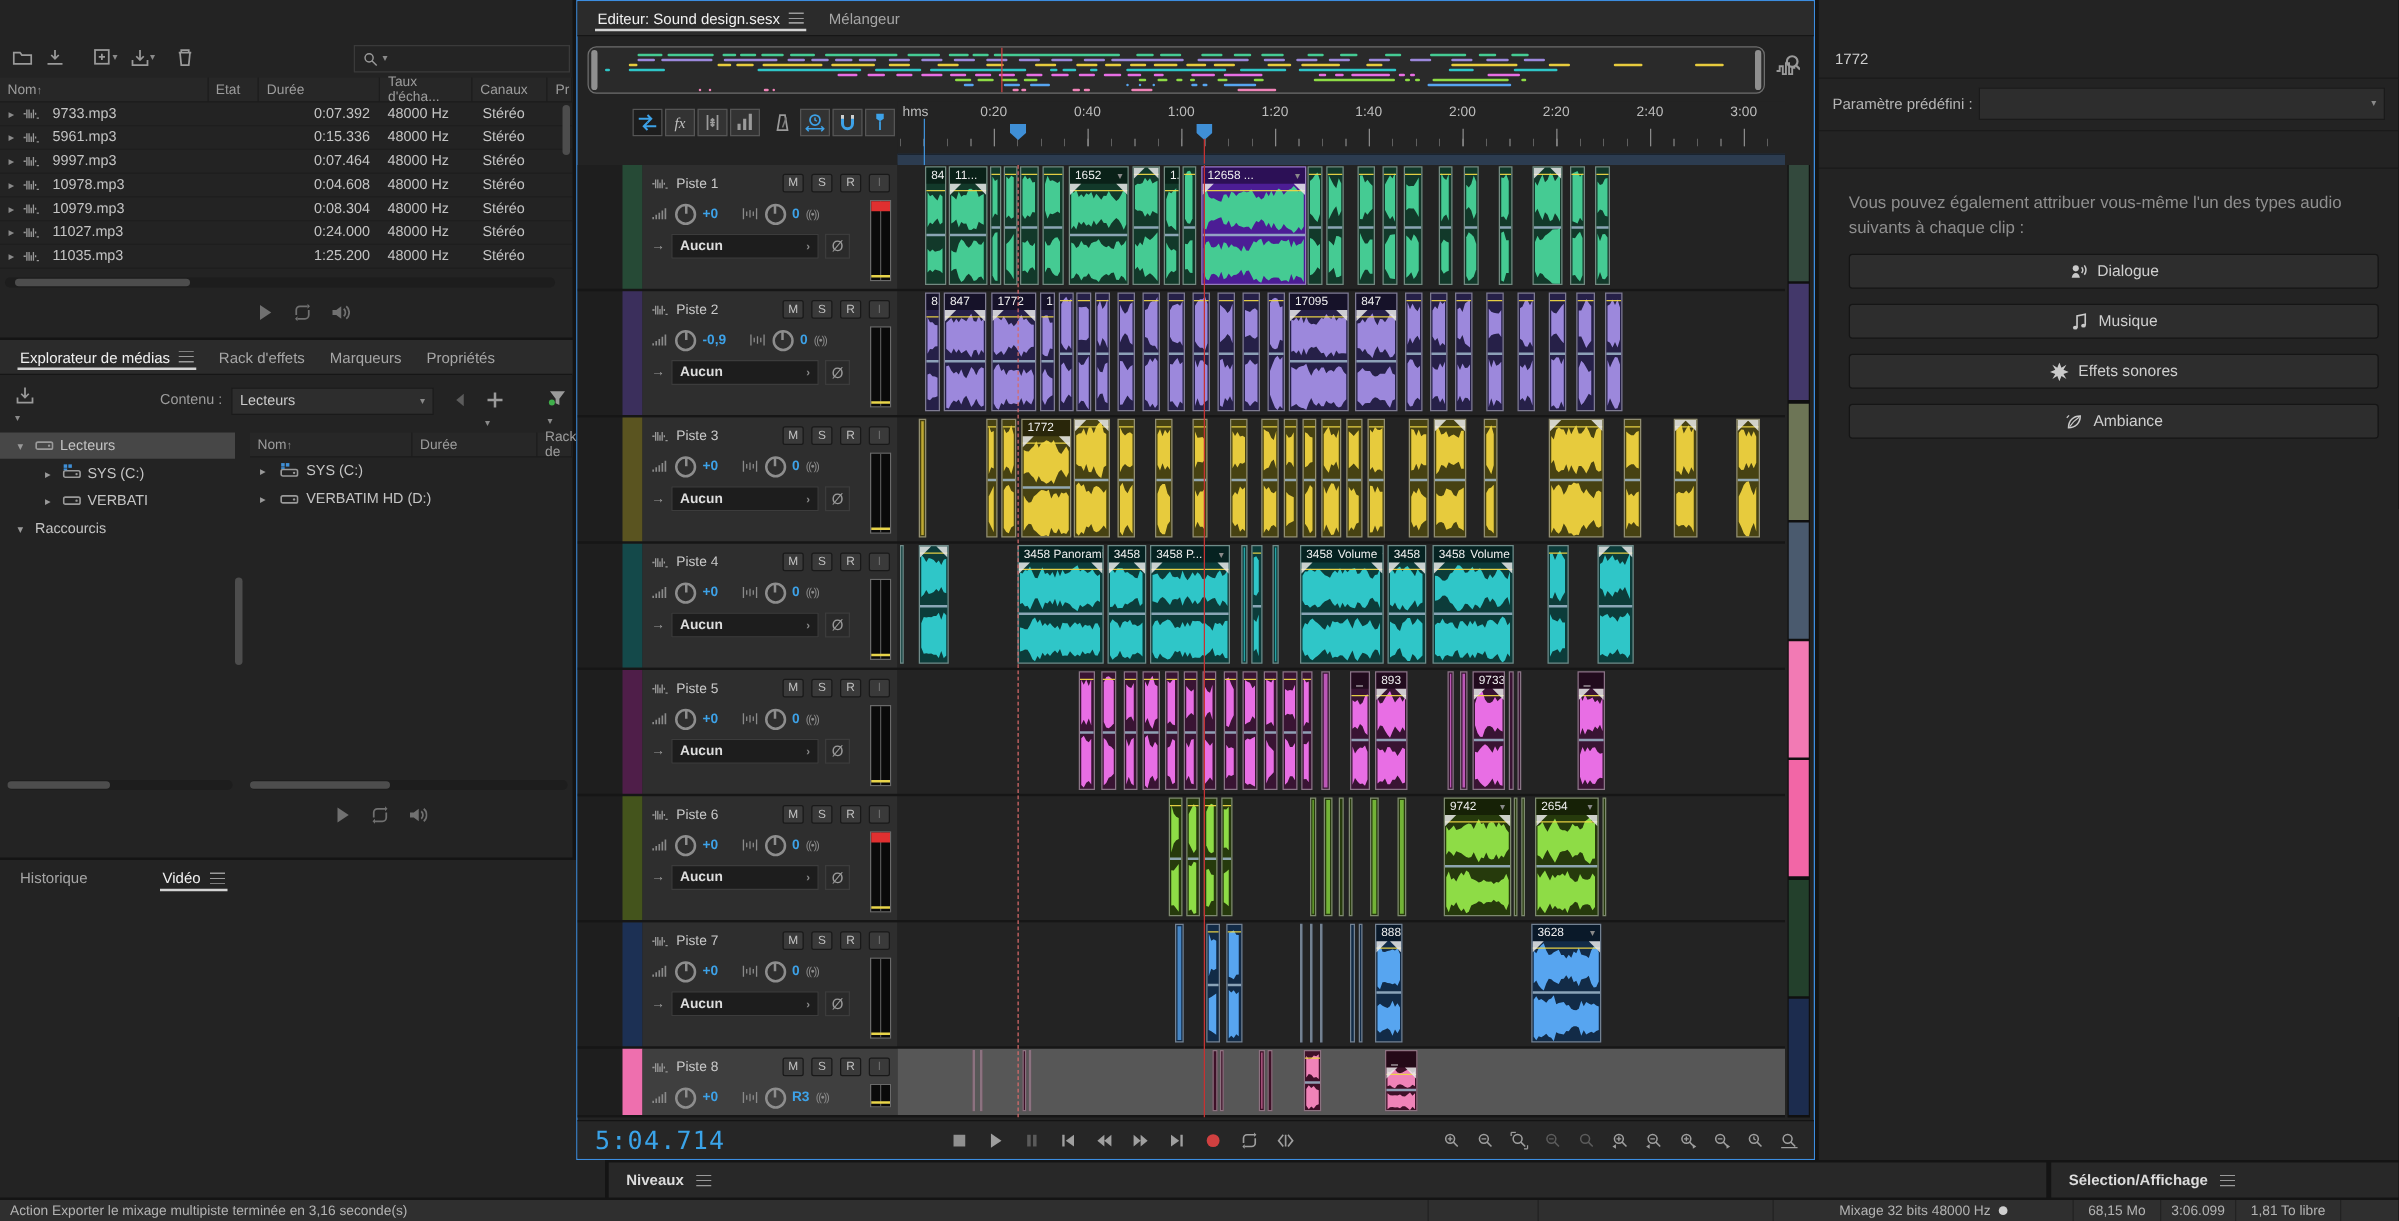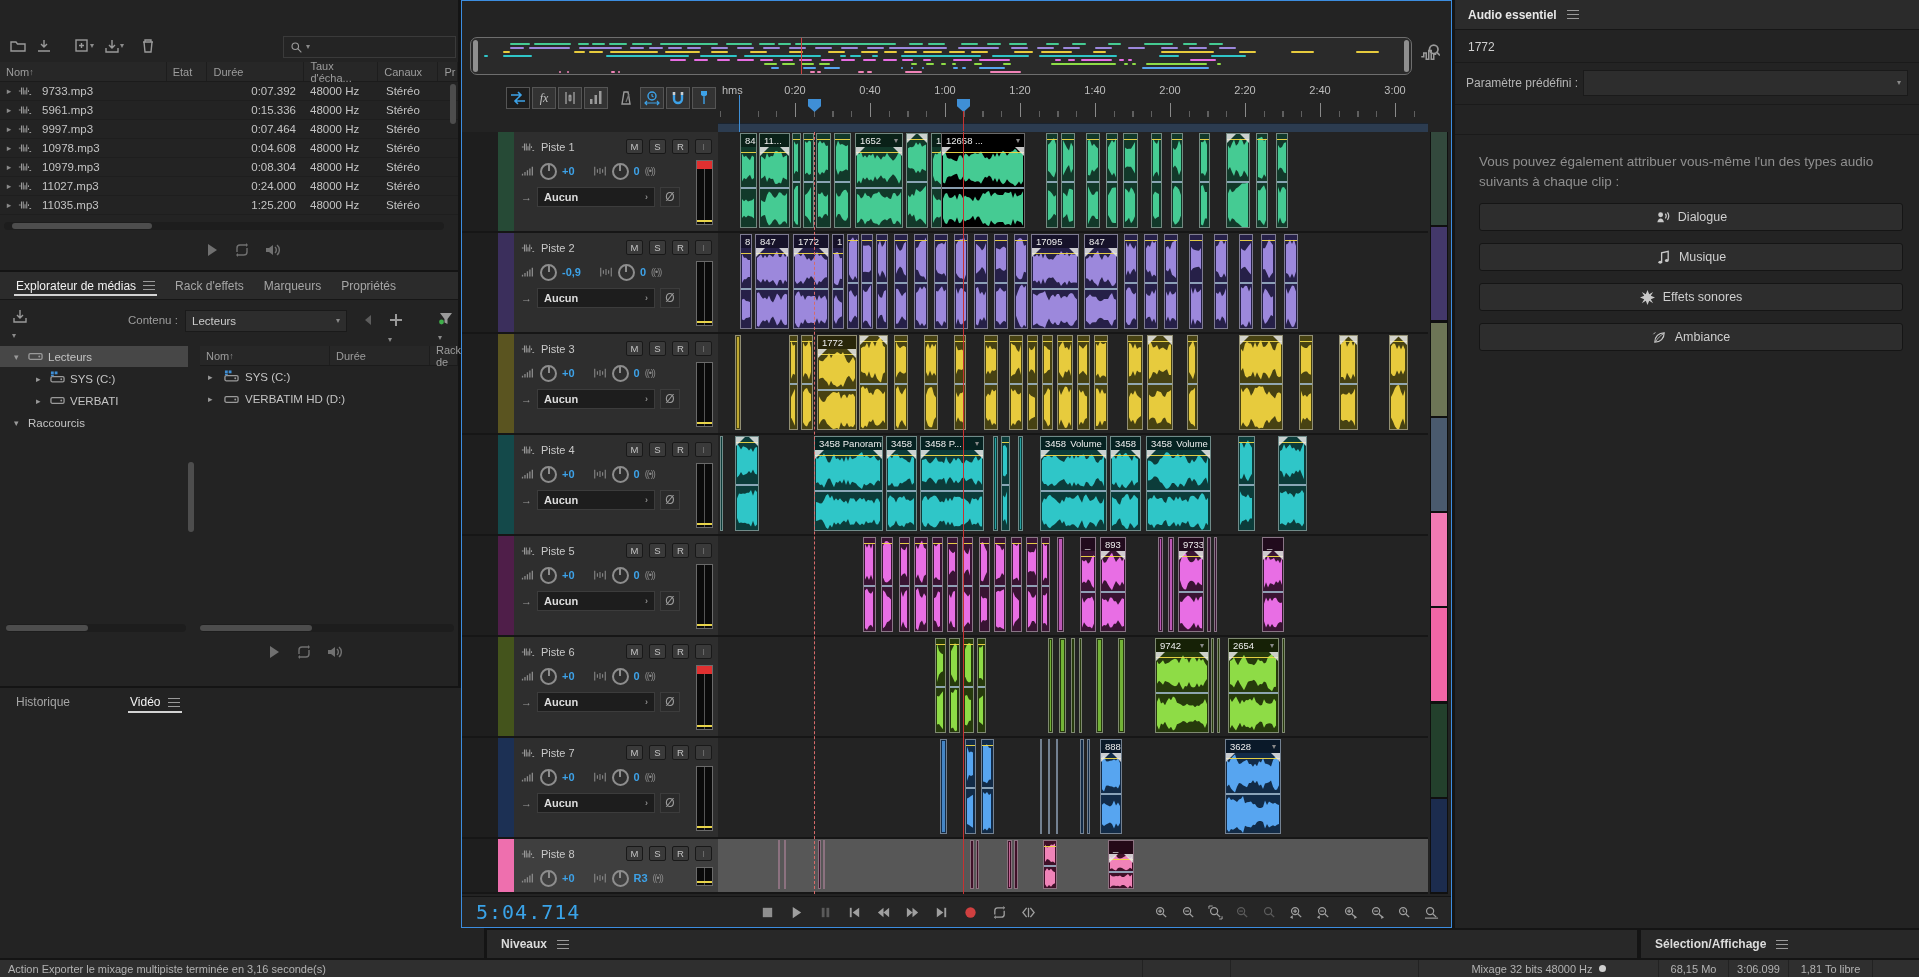--- a/index.html
+++ b/index.html
@@ -410,20 +410,29 @@
         </div>
       <div class="tab active" style="margin-left:40px;">
           <span>Vidéo</span>
           <span class="menu-ic"></span>
         </div>
     </div>
 
   </div>
 
   <div class="panel" id="editor">
+    <div class="tabbar">
+      <div class="tab active">
+          <span>Editeur: Sound design.sesx</span>
+          <span class="menu-ic"></span>
+        </div>
+      <div class="tab">
+          <span>Mélangeur</span>
+        </div>
+    </div>
     <div id="nav-strip">
         <div class="nav-handle" style="left:2px;"></div>
         <div class="nav-handle" style="right:2px;"></div>
         <div class="nav-dash" style="left:39px;top:5px;width:20px;background:#45cb93;"></div>
         <div class="nav-dash" style="left:63px;top:5px;width:37px;background:#45cb93;"></div>
         <div class="nav-dash" style="left:107px;top:5px;width:11px;background:#45cb93;"></div>
         <div class="nav-dash" style="left:121px;top:5px;width:13px;background:#45cb93;"></div>
         <div class="nav-dash" style="left:138px;top:5px;width:18px;background:#45cb93;"></div>
         <div class="nav-dash" style="left:161px;top:5px;width:20px;background:#45cb93;"></div>
         <div class="nav-dash" style="left:189px;top:5px;width:58px;background:#45cb93;"></div>
@@ -789,21 +798,21 @@
               </div>
             </div>
             <div class="clip" style="left: 228px; width: 11px; height: 95px; background: rgb(18, 57, 42);">
               <svg width="9" height="95" style="position:absolute;top:0;left:0;">
         <polygon points="1,6.5 3,2.9 5,2.5 7,6.8 7,40.7 5,45.0 3,44.6 1,41.0" fill="#45cb93"></polygon>
         <polygon points="1,61.0 3,61.3 5,58.3 7,58.2 7,84.3 5,84.2 3,81.2 1,81.5" fill="#45cb93"></polygon>
               </svg>
               <div class="env envy" style="top:5px;"></div>
               <div class="env envb" style="top:47px;"></div>
             </div>
-            <div class="clip" style="left: 223px; width: 84px; height: 95px; background: #000000;">
+            <div class="clip" style="left: 243px; width: 84px; height: 95px; background: #4c1d95;">
               <svg width="82" height="95" style="position:absolute;top:0;left:0;">
         <polygon points="1,18.5 3,17.4 5,23.4 7,24.8 9,24.6 11,25.7 13,26.7 15,27.3 17,21.8 19,21.3 21,24.6 23,19.4 25,20.2 27,22.8 29,20.5 31,19.9 33,19.0 35,19.7 37,19.6 39,17.3 41,21.0 43,24.3 45,23.2 47,25.6 49,24.1 51,19.6 53,22.9 55,18.5 57,22.7 59,18.8 61,16.8 63,18.2 65,21.8 67,19.3 69,17.8 71,17.0 73,14.7 75,16.7 77,19.4 79,16.6 81,19.8 81,47.2 79,50.4 77,47.6 75,50.3 73,52.3 71,50.0 69,49.2 67,47.7 65,45.2 63,48.8 61,50.2 59,48.2 57,44.3 55,48.5 53,44.1 51,47.4 49,42.9 47,41.4 45,43.8 43,42.7 41,46.0 39,49.7 37,47.4 35,47.3 33,48.0 31,47.1 29,46.5 27,44.2 25,46.8 23,47.6 21,42.4 19,45.7 17,45.2 15,39.7 13,40.3 11,41.3 9,42.4 7,42.2 5,43.6 3,49.6 1,48.5" fill="#45cb93"></polygon>
         <polygon points="1,64.7 3,59.7 5,58.9 7,63.5 9,64.0 11,63.1 13,60.8 15,65.7 17,59.7 19,60.6 21,64.3 23,61.4 25,63.1 27,63.3 29,64.7 31,67.2 33,62.4 35,66.3 37,66.6 39,62.8 41,58.9 43,60.0 45,57.8 47,56.9 49,62.4 51,60.0 53,58.6 55,60.5 57,61.1 59,61.0 61,60.9 63,58.0 65,58.7 67,58.9 69,57.5 71,63.9 73,58.6 75,62.5 77,61.4 79,60.8 81,57.2 81,91.8 79,88.2 77,87.6 75,86.5 73,90.4 71,85.1 69,91.5 67,90.1 65,90.3 63,91.0 61,88.1 59,88.0 57,87.9 55,88.5 53,90.4 51,89.0 49,86.6 47,92.1 45,91.2 43,89.0 41,90.1 39,86.2 37,82.4 35,82.7 33,86.6 31,81.8 29,84.3 27,85.7 25,85.9 23,87.6 21,84.7 19,88.4 17,89.3 15,83.3 13,88.2 11,85.9 9,85.0 7,85.5 5,90.1 3,89.3 1,84.3" fill="#45cb93"></polygon>
               </svg>
               <div class="env envy" style="top:18px;"></div>
               <div class="env envb" style="top:53px;"></div>
               <div class="cl-label">
                 <span>12658 ...</span>
                 <span class="caret" style="margin-left:auto;">▾</span>
               </div>
@@ -2295,24 +2304,20 @@
               <circle cx="6.5" cy="6.5" r="3.8" fill="none" stroke="#9f9f9f" stroke-width="1.3"></circle>
               <path d="M9.3 9.3L13 13" stroke="#9f9f9f" stroke-width="1.3"></path>
               <path d="M1 14h14" stroke="#9f9f9f" stroke-width="1.2"></path>
             </svg>
           </span>
         </div>
     </div>
   </div>
 
   <div class="panel" id="essential">
-    <div class="hd">
-        <span>Audio essentiel</span>
-        <span class="menu-ic"></span>
-      </div>
     <div class="abs" style="left:13px;top:40px;font-size:12px;color:#cfcfcf;">1772</div>
     <div class="divline" style="top:62px;"></div>
     <div class="abs" style="left:11px;top:76px;font-size:12px;color:#b5b5b5;">Paramètre prédéfini :</div>
     <div class="combo abs" style="left:128px;top:70px;width:325px;height:26px;">
         <span></span>
         <span class="caret">▾</span>
       </div>
     <div class="divline" style="top:104px;"></div>
     <div class="divline" style="top:134px;"></div>
     <div class="abs" style="left:24px;top:152px;width:410px;font-size:13.5px;line-height:20px;color:#8f8f8f;">Vous pouvez également attribuer vous-même l'un des types audio suivants à chaque clip :</div>

